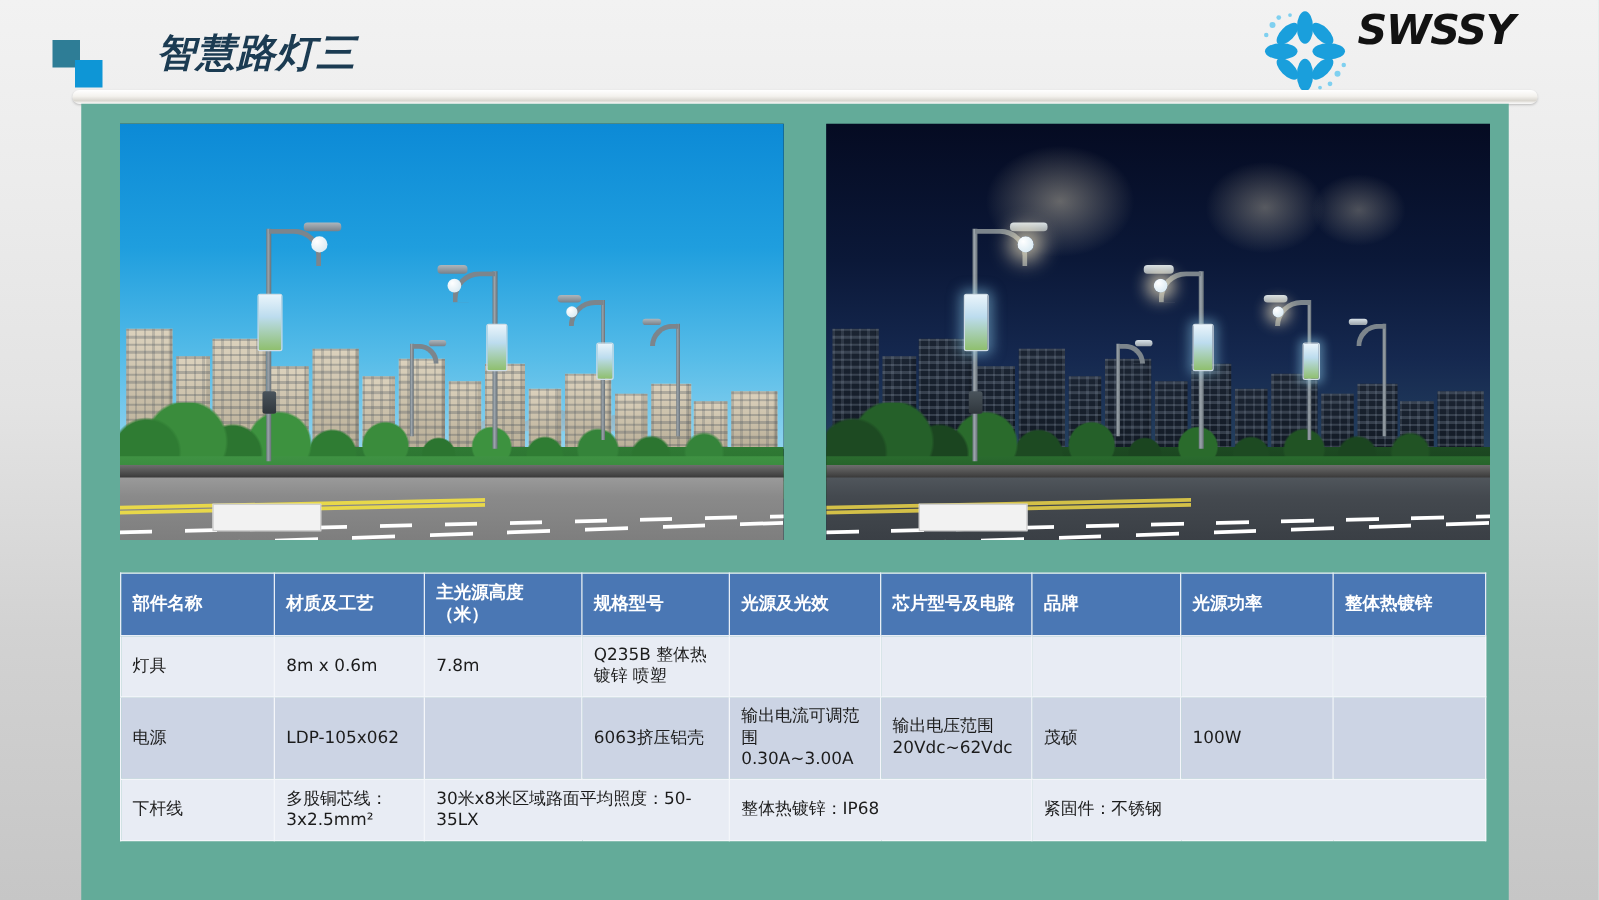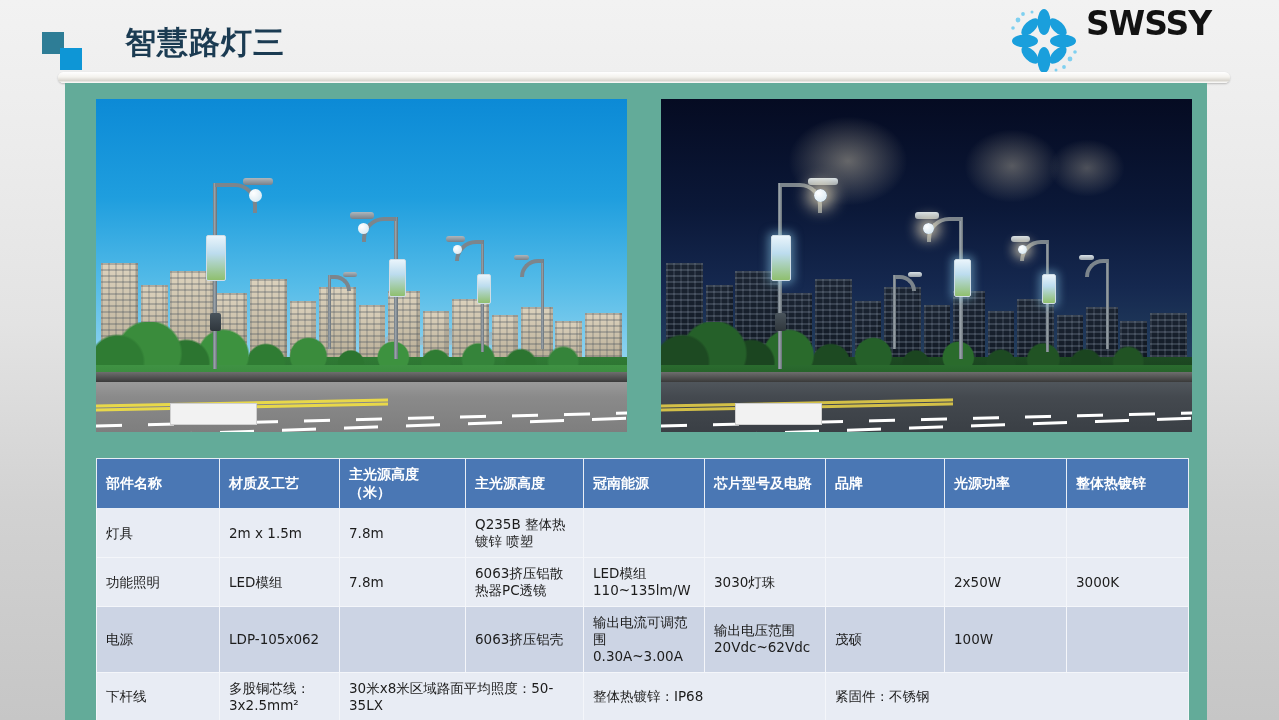--- a/index.html
+++ b/index.html
@@ -10,26 +10,26 @@
   }
   .slide{position:relative;width:1279px;height:720px;overflow:hidden;
     background:linear-gradient(180deg,#f2f2f2 0%,#ececec 20%,#e3e3e3 45%,#d2d2d2 70%,#c6c6c6 100%);}
 
   
   .header{position:absolute;left:0;top:0;width:1279px;height:84px;}
   .hdr-sq1{position:absolute;left:42px;top:32px;width:22px;height:22px;background:#2e7d96;}
   .hdr-sq2{position:absolute;left:60px;top:48px;width:22px;height:22px;background:#0e96d6;}
   .slide-title{position:absolute;left:125px;top:22px;
     font-size:31px;font-weight:bold;color:#1b3b52;letter-spacing:1px;
-    font-family:"DejaVu Sans","Liberation Sans",sans-serif;white-space:nowrap;}
+    font-family:"DejaVu Sans","Liberation Sans",sans-serif;white-space:nowrap;font-style:italic;}
 
   
   .logo{position:absolute;right:16px;top:4px;width:255px;height:74px;}
   .logo-mark{position:absolute;left:0;top:4px;width:72px;height:66px;}
-  .logo-text{position:absolute;left:78px;top:2px;width:175px;}
+  .logo-text{position:absolute;left:78px;top:2px;width:175px;font-style:italic;}
   .logo-name{font-size:33px;font-weight:bold;color:#121212;letter-spacing:-1px;
     font-family:"DejaVu Sans","Liberation Sans",sans-serif;line-height:36px;}
   .logo-sub{font-size:19px;font-weight:bold;color:#111;letter-spacing:3px;
     font-family:"DejaVu Sans","Liberation Sans",sans-serif;line-height:24px;}
 
   
   .rod{position:absolute;left:58px;top:72px;width:1172px;height:11px;
     background:linear-gradient(180deg,#ffffff 0%,#f4f2ee 45%,#d9d6cf 78%,#ffffff 100%);
     border-radius:6px;box-shadow:0 1px 2px rgba(0,0,0,.22);}
 
@@ -329,50 +329,39 @@
         <col style="width:121px">
       <col style="width:119px">
         <col style="width:122px">
         <col style="width:122px">
     </colgroup>
     <thead>
       <tr>
         <th>部件名称</th>
         <th>材质及工艺</th>
         <th>主光源高度（米）</th>
-        <th>主光源高度</th>
-        <th>冠南能源</th>
+        <th>规格型号</th>
+        <th>光源及光效</th>
         <th>芯片型号及电路</th>
         <th>品牌</th>
         <th>光源功率</th>
         <th>整体热镀锌</th>
       </tr>
     </thead>
     <tbody>
       <tr class="r-a">
         <td>灯具</td>
-        <td>2m x 1.5m</td>
+        <td>8m x 0.6m</td>
         <td>7.8m</td>
         <td>Q235B 整体热镀锌 喷塑</td>
         <td></td>
         <td></td>
         <td></td>
         <td></td>
         <td></td>
-      </tr>
-      <tr class="r-a">
-        <td>功能照明</td>
-        <td>LED模组</td>
-        <td>7.8m</td>
-        <td>6063挤压铝散热器PC透镜</td>
-        <td>LED模组110~135lm/W</td>
-        <td>3030灯珠</td>
-        <td></td>
-        <td>2x50W</td>
-        <td>3000K</td>
       </tr>
       <tr class="r-b">
         <td>电源</td>
         <td>LDP-105x062</td>
         <td></td>
         <td>6063挤压铝壳</td>
         <td>输出电流可调范围0.30A~3.00A</td>
         <td>输出电压范围20Vdc~62Vdc</td>
         <td>茂硕</td>
         <td>100W</td>

